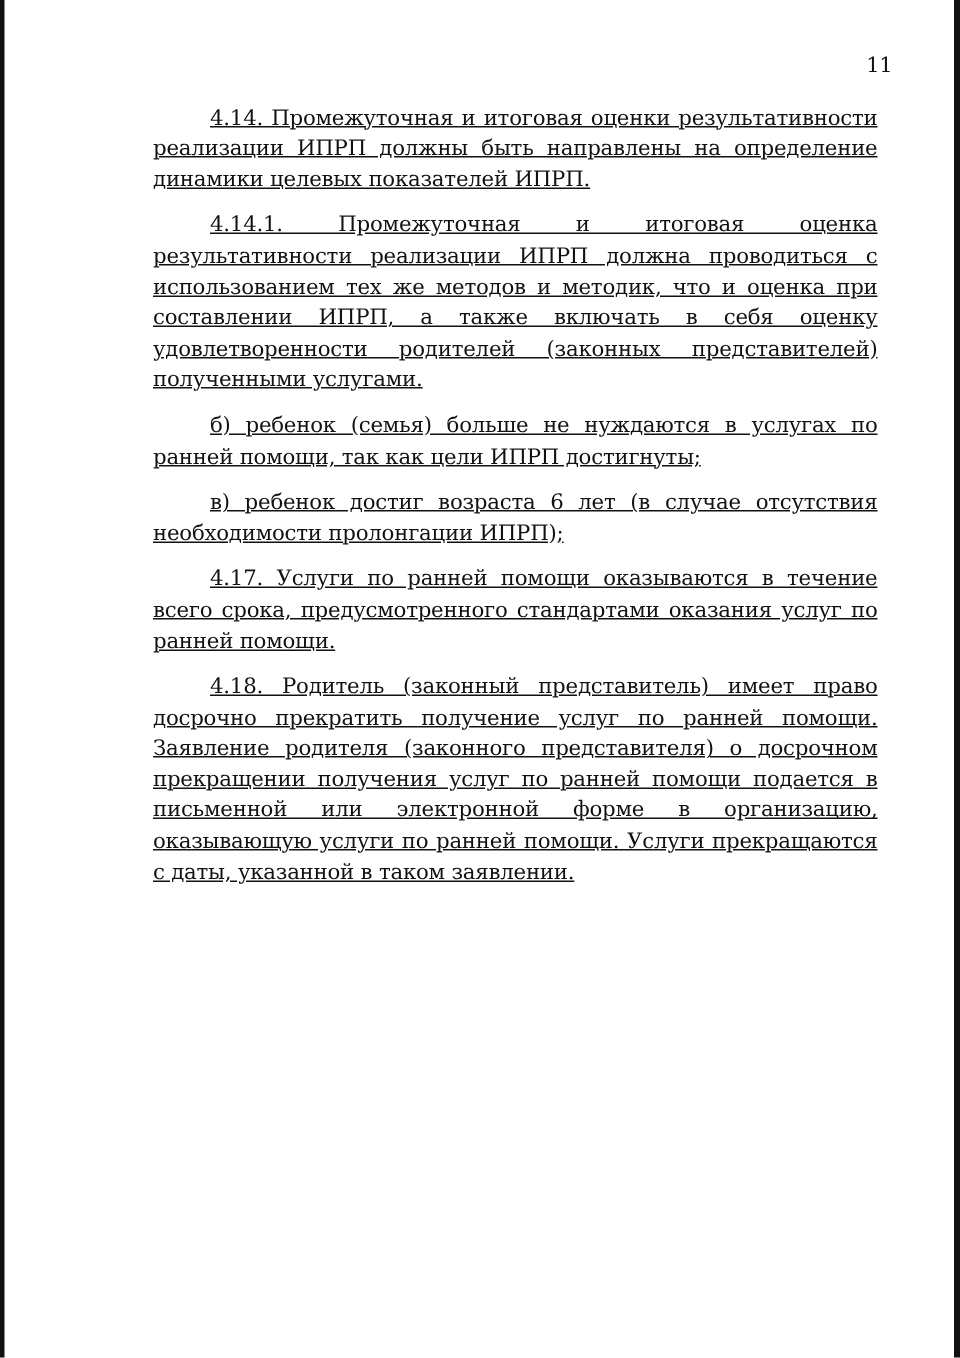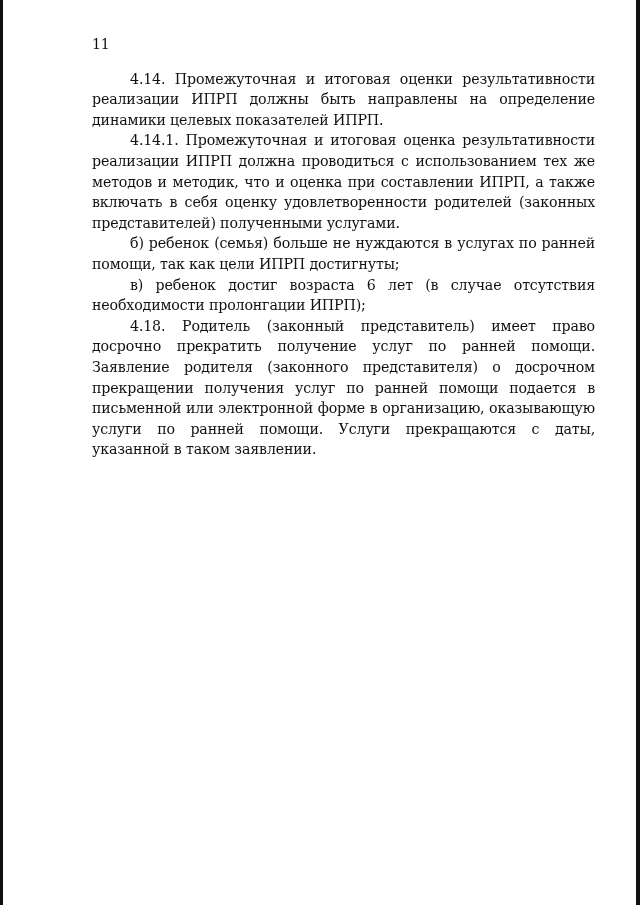--- a/index.html
+++ b/index.html
@@ -30,38 +30,40 @@
       left: 92px;
       top: 34px;
       width: 503px;
       font-family: "DejaVu Serif", "Liberation Serif", serif;
       font-size: 14.2px;
       line-height: 20.6px;
       color: #111;
       letter-spacing: -0.15px;
     }
     .page-number {
-      text-align: left;
+      text-align: right;
       margin-bottom: 14px;
       font-size: 14px;
     }
     .para {
-      margin: 0;
+      margin: 10px;
       text-indent: 38px;
       text-align: justify;
       hyphens: none;
+      text-decoration: underline;
     }
   </style>
 </head>
 <body>
 
 <div class="scan-edge-left"></div>
 <div class="scan-edge-right"></div>
 
 <div class="page">
   <div class="page-number">11</div>
 
   <p class="para">4.14. Промежуточная и итоговая оценки результативности реализации ИПРП должны быть направлены на определение динамики целевых показателей ИПРП.</p>
   <p class="para">4.14.1. Промежуточная и итоговая оценка результативности реализации ИПРП должна проводиться с использованием тех же методов и методик, что и оценка при составлении ИПРП, а также включать в себя оценку удовлетворенности родителей (законных представителей) полученными услугами.</p>
   <p class="para">б) ребенок (семья) больше не нуждаются в услугах по ранней помощи, так как цели ИПРП достигнуты;</p>
   <p class="para">в) ребенок достиг возраста 6 лет (в случае отсутствия необходимости пролонгации ИПРП);</p>
+  <p class="para">4.17. Услуги по ранней помощи оказываются в течение всего срока, предусмотренного стандартами оказания услуг по ранней помощи.</p>
   <p class="para">4.18. Родитель (законный представитель) имеет право досрочно прекратить получение услуг по ранней помощи. Заявление родителя (законного представителя) о досрочном прекращении получения услуг по ранней помощи подается в письменной или электронной форме в организацию, оказывающую услуги по ранней помощи. Услуги прекращаются с даты, указанной в таком заявлении.</p>
 </div>
 
 </body></html>

